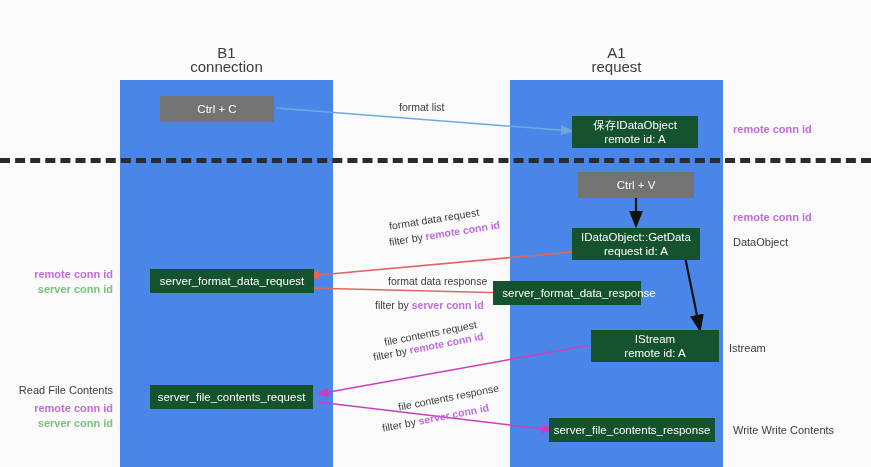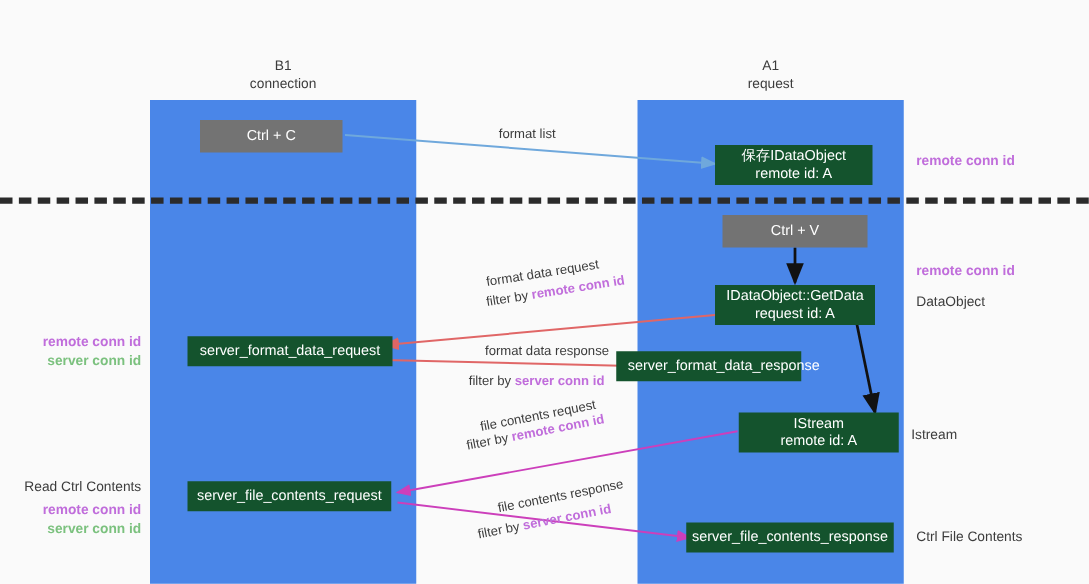--- a/index.html
+++ b/index.html
@@ -41,21 +41,21 @@
     width: 871px;
     text-align: center;
     font-size: 15px;
     line-height: 20px;
     color: #3c3c3c;
     white-space: pre-line;
   }
   .lane-head {
     position: absolute;
     text-align: center;
-    font-size: 11px;
+    font-size: 15px;
     line-height: 14px;
     color: #3c3c3c;
     white-space: pre-line;
   }
   .lane-head-b1 { left: 120px; top: 46px; width: 213px; }
   .lane-head-a1 { left: 510px; top: 46px; width: 213px; }
 
   .node {
     position: absolute;
     box-sizing: border-box;
@@ -186,22 +186,22 @@
   <div class="edge-label rot-b" style="left:383px; top:335px;">file contents request</div>
   <div class="edge-label rot-b" style="left:372px; top:350px;"><span>filter by </span><span class="hl-remote">remote conn id</span></div>
 
   <div class="edge-label rot-b" style="left:397px; top:400px;">file contents response</div>
   <div class="edge-label rot-b" style="left:381px; top:421px;"><span>filter by </span><span class="hl-server">server conn id</span></div>
 
   <div class="side-label purple" style="left:733px; top:122px;">remote conn id</div>
   <div class="side-label purple" style="left:733px; top:210px;">remote conn id</div>
   <div class="side-label plain" style="left:733px; top:235px;">DataObject</div>
   <div class="side-label plain" style="left:729px; top:341px;">Istream</div>
-  <div class="side-label plain" style="left:733px; top:423px;">Ctrl File Contents</div>
+  <div class="side-label plain" style="left:733px; top:423px;">Write Write Contents</div>
 
   <div class="side-label purple right-al" style="left:0px; top:267px; width:113px;">remote conn id</div>
   <div class="side-label green right-al" style="left:0px; top:282px; width:113px;">server conn id</div>
 
-  <div class="side-label plain right-al" style="left:0px; top:383px; width:113px;">Read Ctrl Contents</div>
+  <div class="side-label plain right-al" style="left:0px; top:383px; width:113px;">Read File Contents</div>
   <div class="side-label purple right-al" style="left:0px; top:401px; width:113px;">remote conn id</div>
   <div class="side-label green right-al" style="left:0px; top:416px; width:113px;">server conn id</div>
 
 </div>
 
 </body></html>

